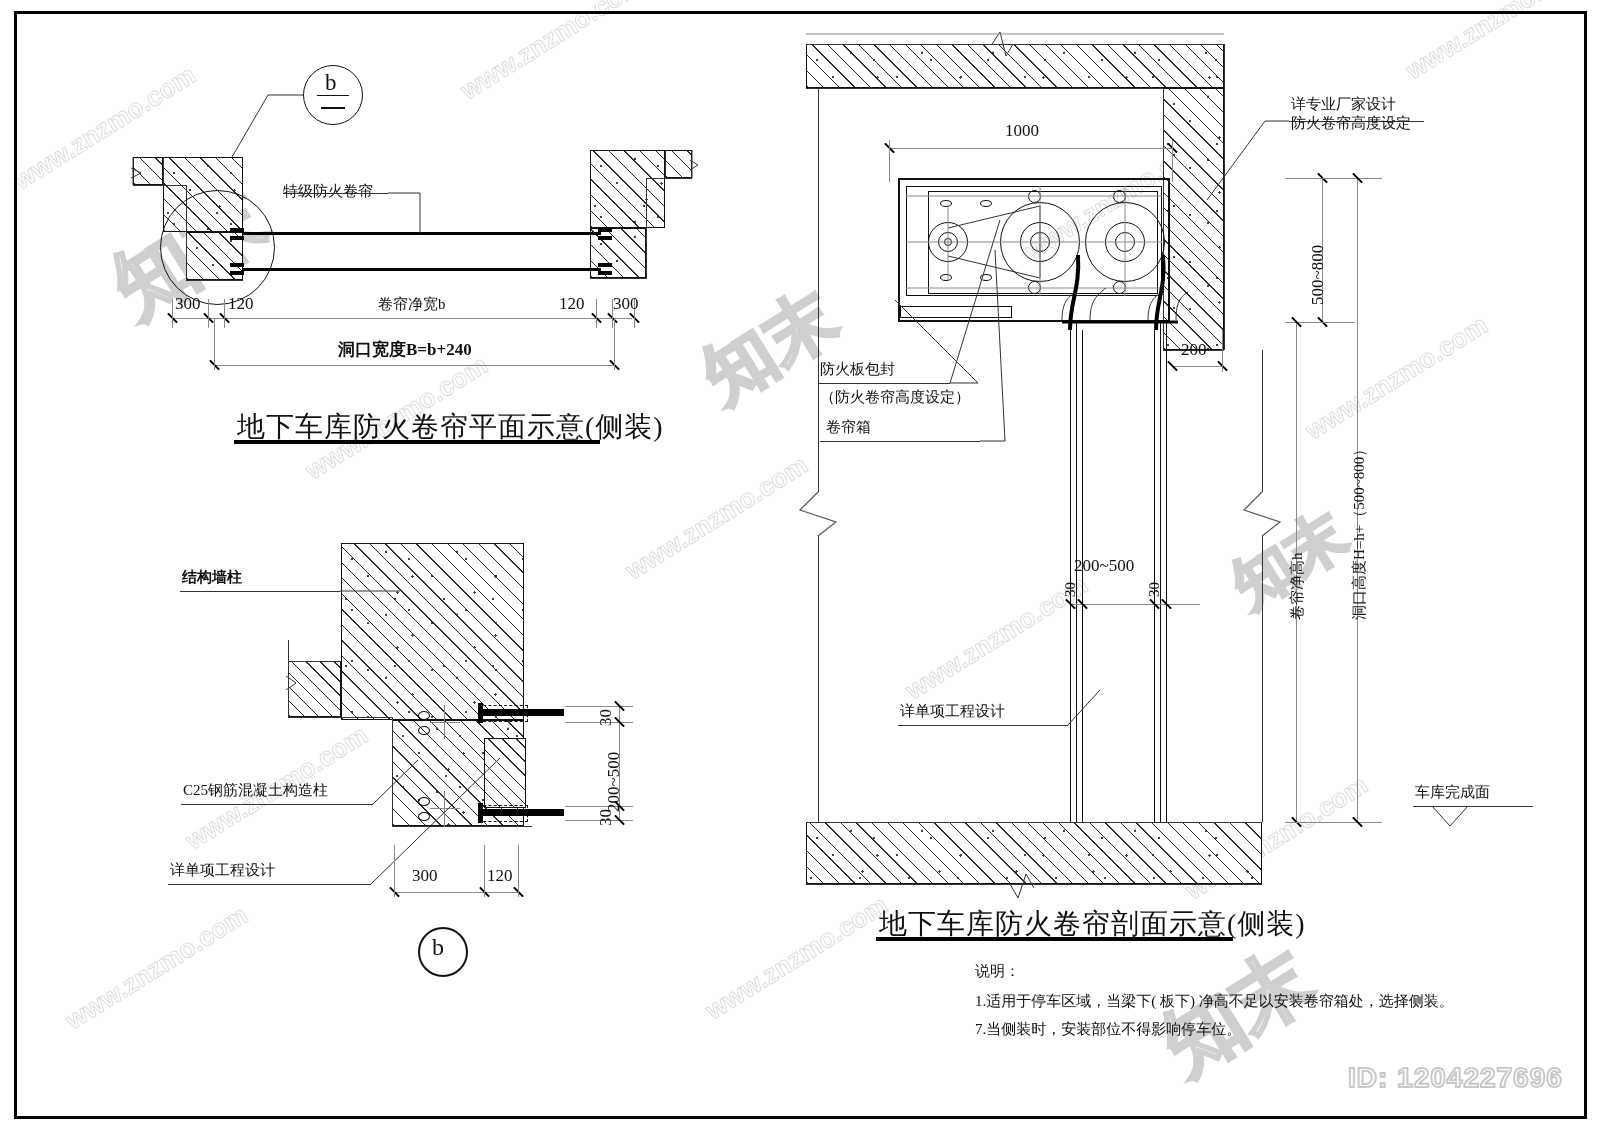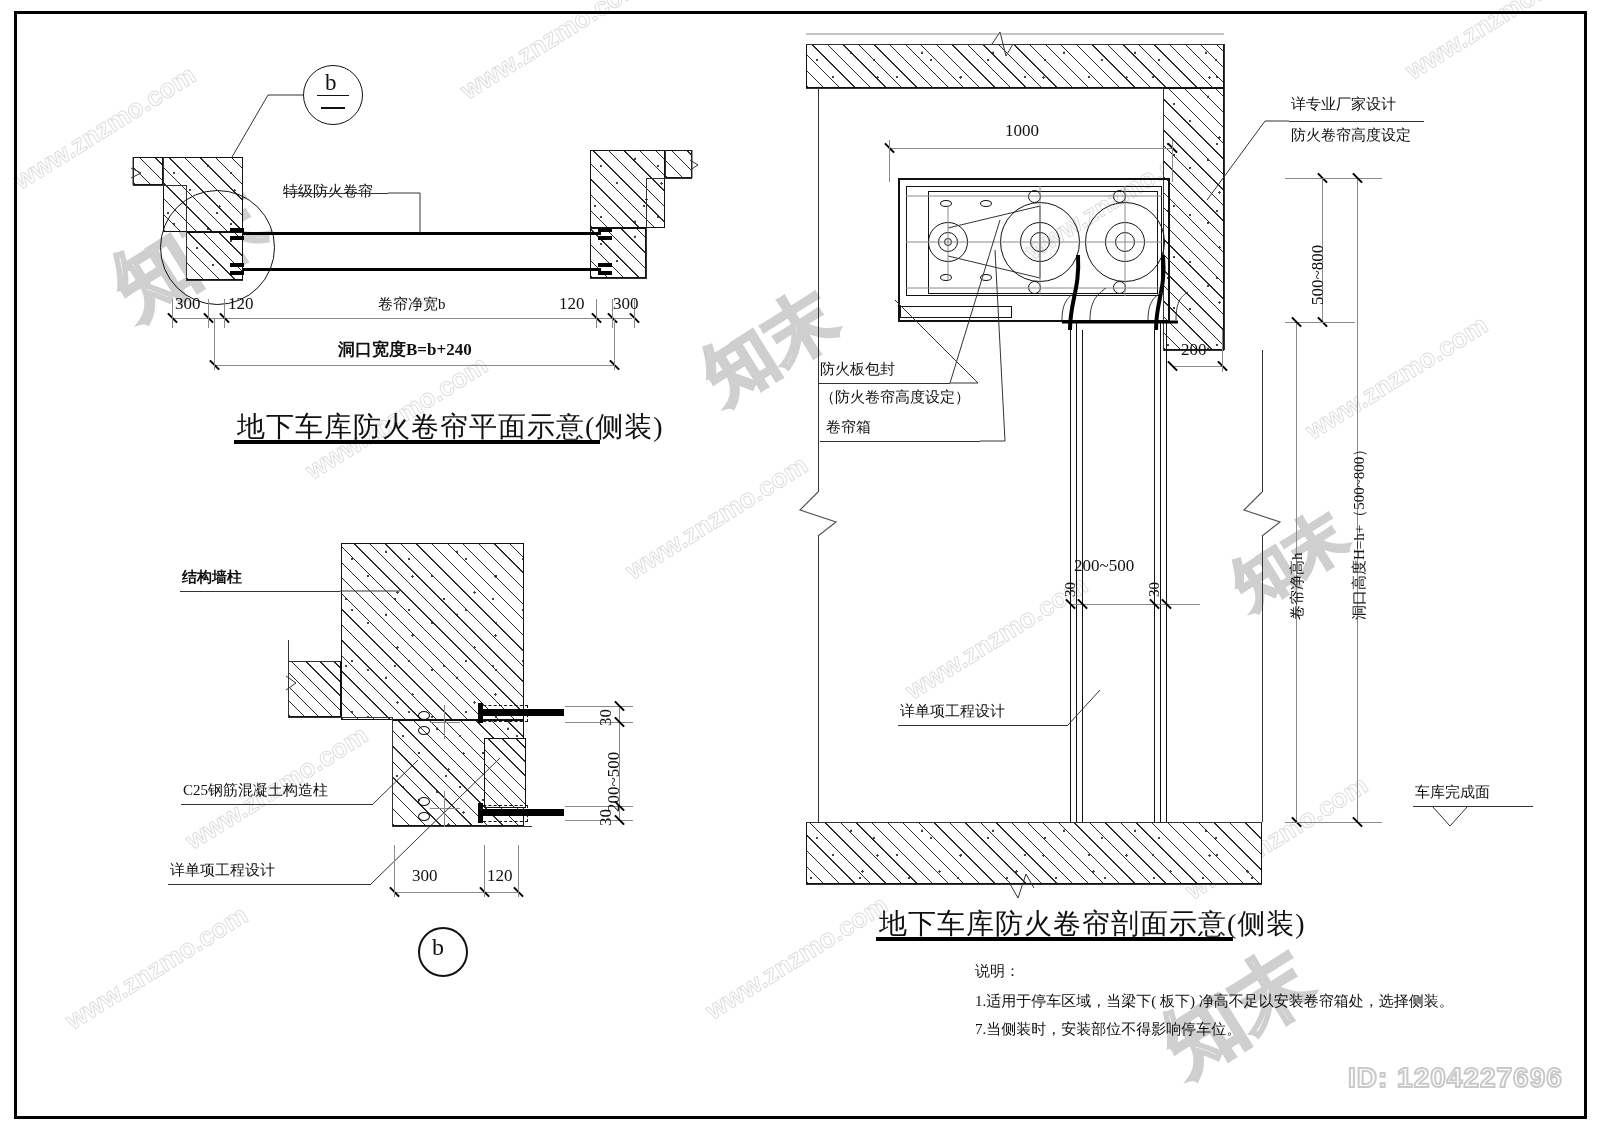--- a/index.html
+++ b/index.html
@@ -439,21 +439,21 @@
     </svg>
 
     <div class="t cn t-lab" style="left:900px; top:702px;">详单项工程设计</div>
     <div class="lead-ul" style="left:898px; top:725px; width:170px;"></div>
     <svg class="ov">
       <polyline points="1068,725 1100,690" fill="none" stroke="#333" stroke-width="1"></polyline>
     </svg>
 
     <div class="t cn t-lab" style="left:1291px; top:95px;">详专业厂家设计</div>
     <div class="lead-ul" style="left:1289px; top:121px; width:135px;"></div>
-    <div class="t cn t-lab" style="left:1291px; top:126px;">防火卷帘高度设定</div>
+    <div class="t cn t-lab" style="left:1291px; top:114px;">防火卷帘高度设定</div>
     <svg class="ov">
       <polyline points="1289,121 1265,121 1207,200" fill="none" stroke="#333" stroke-width="1"></polyline>
     </svg>
 
     <div class="t cn t-lab" style="left:1415px; top:783px;">车库完成面</div>
     <div class="lead-ul" style="left:1413px; top:806px; width:120px;"></div>
     <svg class="ov">
       <polyline points="1432,806 1450,826 1468,806" fill="none" stroke="#333" stroke-width="1"></polyline>
     </svg>
 

